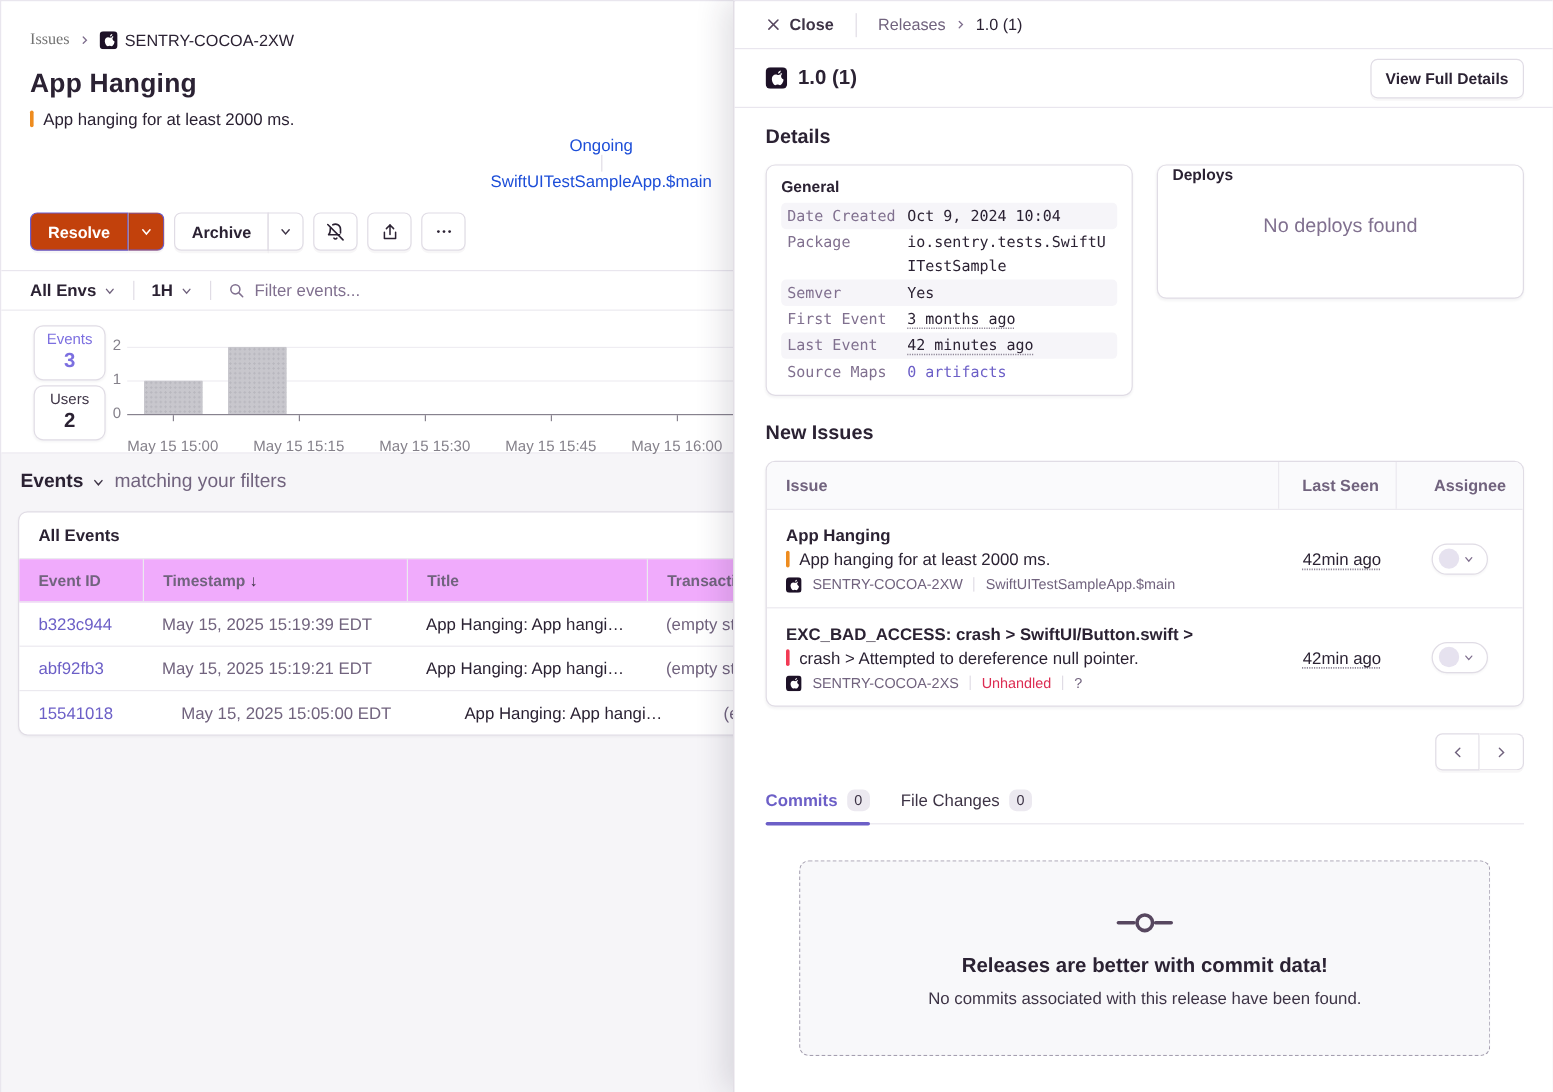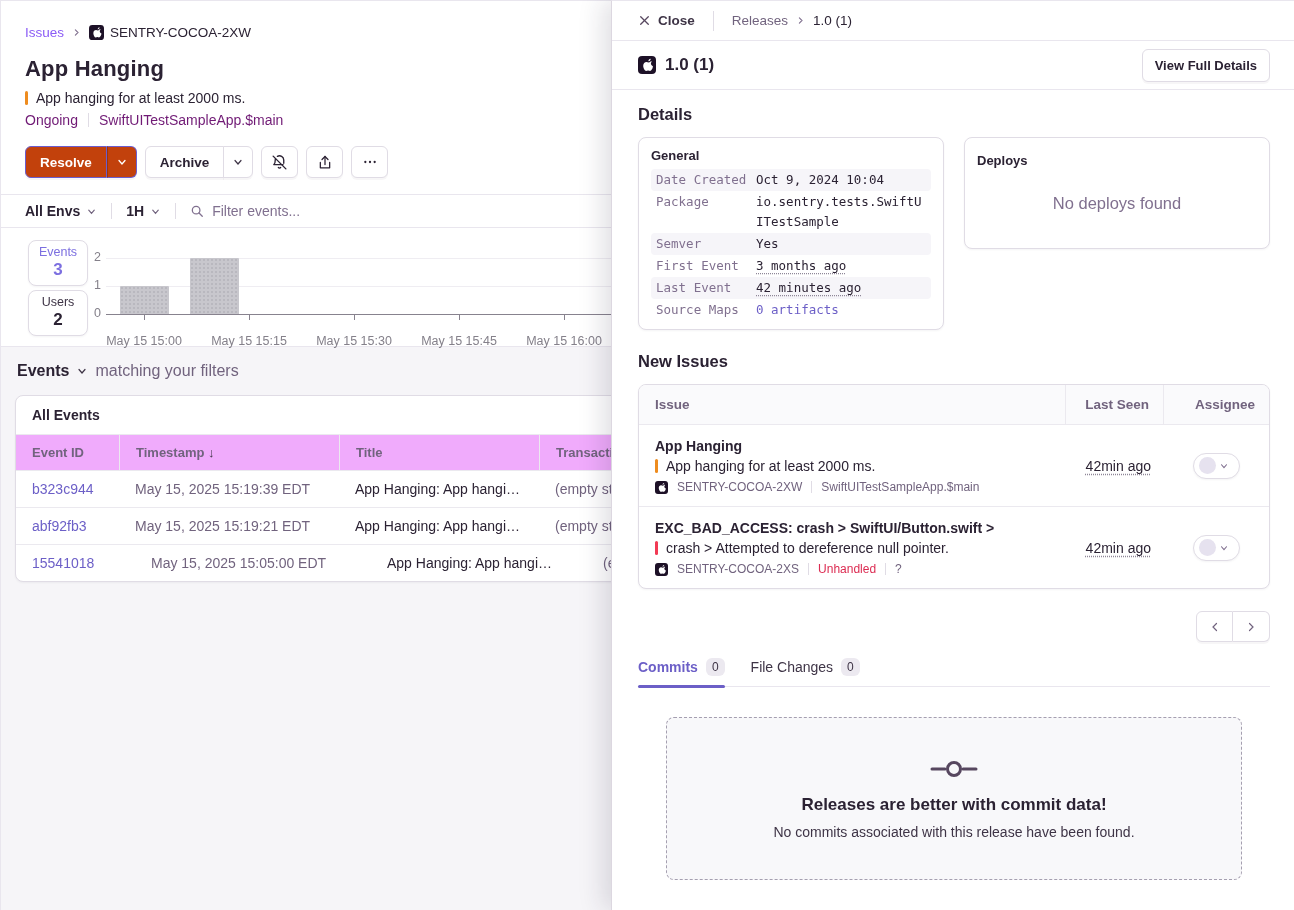--- a/index.html
+++ b/index.html
@@ -5,29 +5,29 @@
   * { margin:0; padding:0; box-sizing:border-box; }
   html,body { width:1294px; height:910px; overflow:hidden; }
   body { font-family:"Liberation Sans", sans-serif; color:#2B2233; background:#F6F5F8; position:relative; }
   .vdiv { display:inline-block; width:1px; background:#E0DCE5; }
 
   
   .left-panel { position:absolute; top:0; left:0; width:611px; height:910px; overflow:hidden; background:#F6F5F8; border-top:1px solid #E9E6EE; border-left:1px solid #E9E6EE; }
   .lp-inner { width:1000px; }
   .issue-header { background:#fff; padding:24px 24px 16px 24px; }
   .breadcrumb { display:flex; align-items:center; gap:8px; font-size:13.5px; color:#71637E; }
-  .breadcrumb a { color:#8b5cf6; text-decoration:none; cursor:pointer; }
+  .breadcrumb a { color:#737373; text-decoration:none; cursor:pointer;font-family:Liberation Serif, serif; }
   .crumb-proj { display:flex; align-items:center; gap:6px; color:#2B2233; font-weight:500; }
   .apple-icon { display:inline-block; width:15px; height:15px; flex-shrink:0; }
   .apple-icon svg { display:block; width:100%; height:100%; }
   .chev { display:inline-block; }
   h1.issue-title { font-size:22px; font-weight:700; margin:16px 0 8px; letter-spacing:.2px; }
   .issue-message { display:flex; align-items:center; gap:8px; font-size:14px; }
   .level-bar { display:inline-block; width:3px; height:14px; border-radius:2px; flex-shrink:0; }
-  .issue-meta { display:flex; align-items:center; font-size:14px; color:#701a75; margin-top:6px; }
+  .issue-meta { display:flex; align-items:center; font-size:14px; color:#1d4ed8; margin-top:6px;flex-direction:column; }
   .issue-meta .vdiv { height:14px; margin:0 10px; }
   .actions { display:flex; gap:8px; margin-top:18px; }
   .btn { font-family:inherit; font-size:13.5px; font-weight:600; border:1px solid #E0DCE5; background:#fff; color:#2B2233; border-radius:6px; height:32px; display:flex; align-items:center; justify-content:center; cursor:pointer; box-shadow:0 2px 0 rgba(43,34,51,.04); }
   .split { display:flex; }
   .split .main { border-radius:6px 0 0 6px; padding:0 14px; }
   .split .caret { border-radius:0 6px 6px 0; width:30px; border-left:0; }
   .btn.primary { background:#c2410c; border-color:#6A5DCE; color:#fff; }
   .split .caret.primary { border-left:1px solid rgba(0,0,0,.18); }
   .split .caret.default { border-left:1px solid #E0DCE5; margin-left:-1px; }
   .icon-btn { width:37px; }
@@ -90,21 +90,21 @@
   .cards-row { display:flex; gap:20px; align-items:flex-start; margin-top:13px; }
   .info-card { border:1px solid #E0DCE5; border-radius:8px; background:#fff; box-shadow:0 1px 2px rgba(43,34,51,.05); }
   .general-card { width:306px; padding:10px 12px 8px; }
   .card-label { font-size:13px; font-weight:700; margin-bottom:6px; }
   .kv { display:flex; font-family:"DejaVu Sans Mono", monospace; font-size:12.5px; line-height:1.6; padding:1px 5px; border-radius:4px; }
   .kv:nth-of-type(even) { background:#F6F5F9; }
   .kv .k { width:100px; color:#80708F; flex-shrink:0; }
   .kv .v { width:176px; word-break:break-all; color:#2B2233; }
   .dotted-u { text-decoration:underline dotted; text-underline-offset:3px; text-decoration-color:#8F8798; }
   .v.link { color:#6C5FC7; cursor:pointer; }
-  .deploys-card { width:307px; height:112px; padding:15px 12px; }
+  .deploys-card { width:307px; height:112px; padding:0 12px; }
   .deploys-empty { text-align:center; color:#80708F; font-size:16.5px; margin-top:26px; }
 
   .ni-heading { margin-top:22px; }
   .issues-card { margin-top:13px; border:1px solid #E0DCE5; border-radius:8px; overflow:hidden; box-shadow:0 1px 2px rgba(43,34,51,.05); background:#fff; }
   .ni-head { display:flex; background:#FAFAFC; border-bottom:1px solid #EBE9EF; color:#71637E; font-size:13.5px; font-weight:600; }
   .ni-head > div { padding:12px 16px; }
   .col-seen { width:98px; flex-shrink:0; text-align:right; }
   .col-assign { width:106px; flex-shrink:0; text-align:right; }
   .ni-head .col-seen, .ni-head .col-assign { border-left:1px solid #EBE9EF; padding-left:10px; padding-right:14px; }
   .ni-row { display:flex; border-bottom:1px solid #EBE9EF; }

